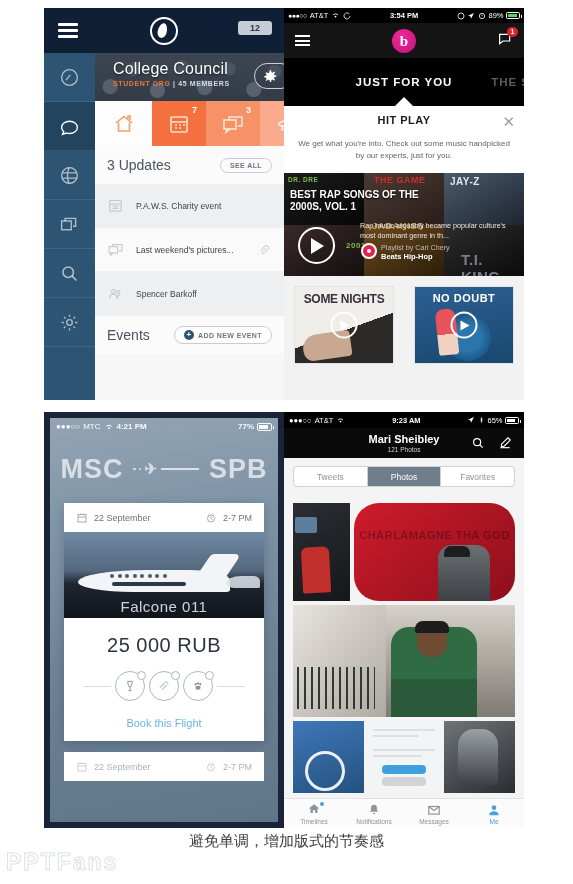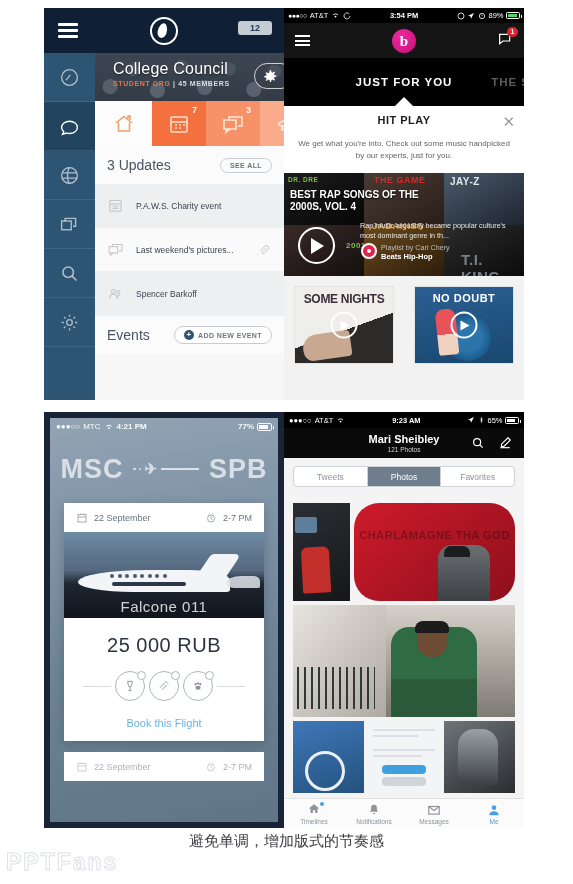--- a/index.html
+++ b/index.html
@@ -636,21 +636,21 @@
         <div class="t4"></div>
           <div class="t5"></div>
           <div class="t6"></div>
       </div>
       <div class="lbl l-dre">DR. DRE</div>
       <div class="lbl l-game">THE GAME</div>
       <div class="lbl l-jay">JAY-Z</div>
       <div class="lbl l-jada">JADAKISS</div>
       <div class="lbl l-king">T.I. KING.</div>
       <div class="lbl l-2001">2001</div>
-      <div class="f-title">BEST RAP SONGS OF THE 2000S, VOL. 4</div>
+      <div class="f-title">BEST RAP SONGS OF THE 2000S, VOL. 1</div>
       <div class="f-desc">Rap music arguably became popular culture's most dominant genre in th...</div>
       <div class="f-target"></div>
       <div class="f-by">Playlist by Carl Chery</div>
       <div class="f-pl">Beats Hip-Hop</div>
       <div class="playbtn pb-big"></div>
     </div>
 
     <div class="grid2">
       <div class="card c1">
         <div class="hand"></div>

